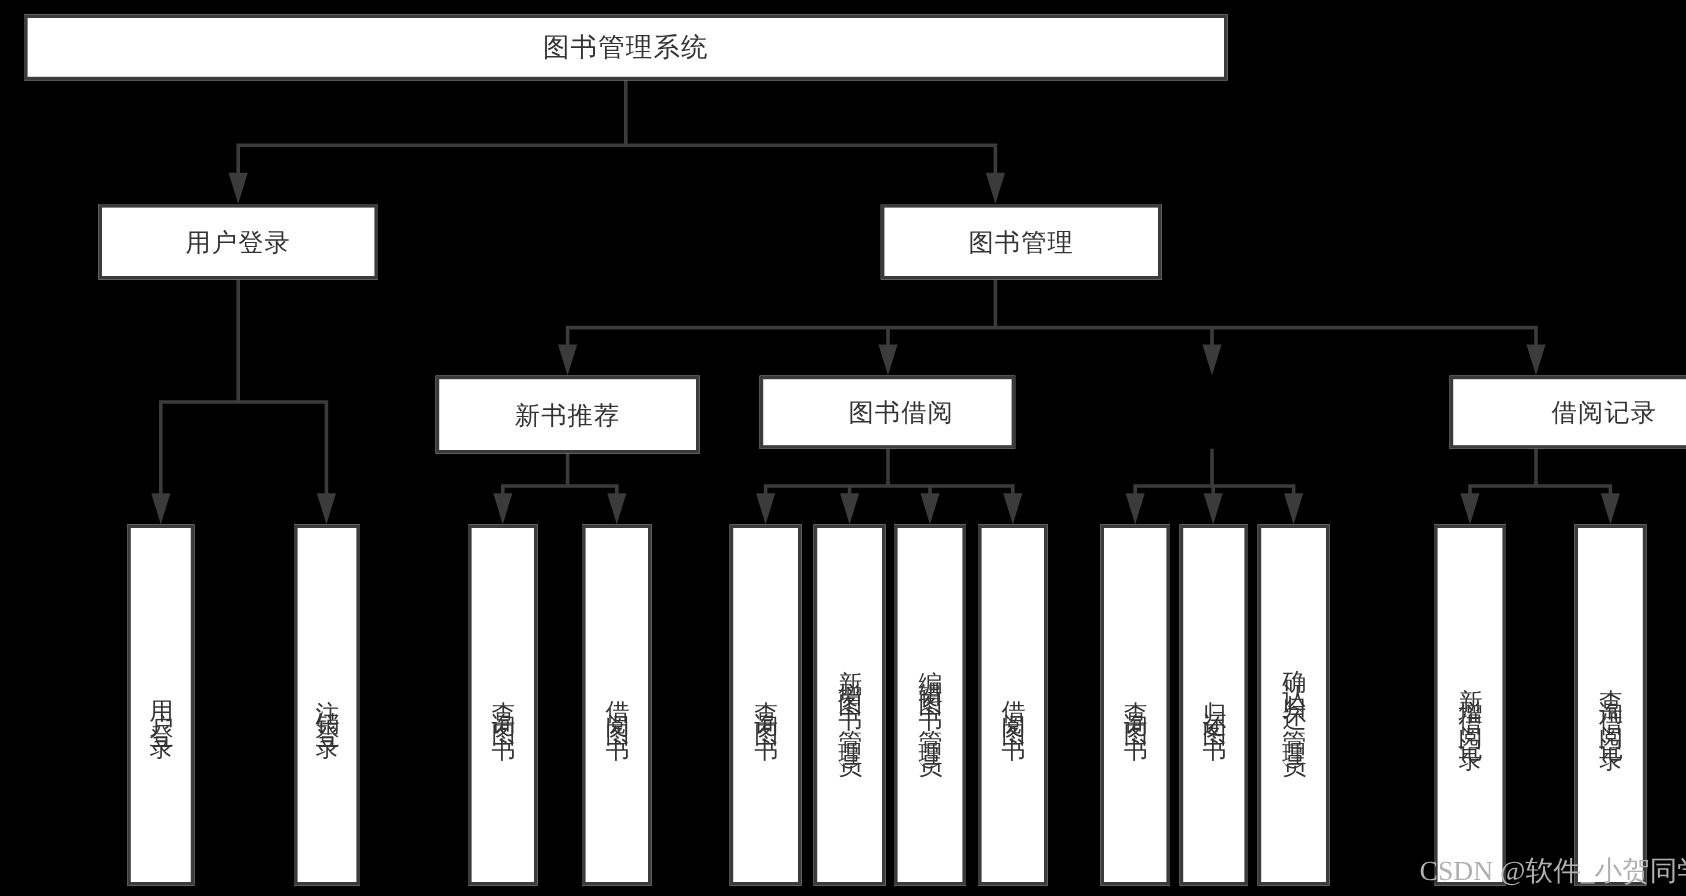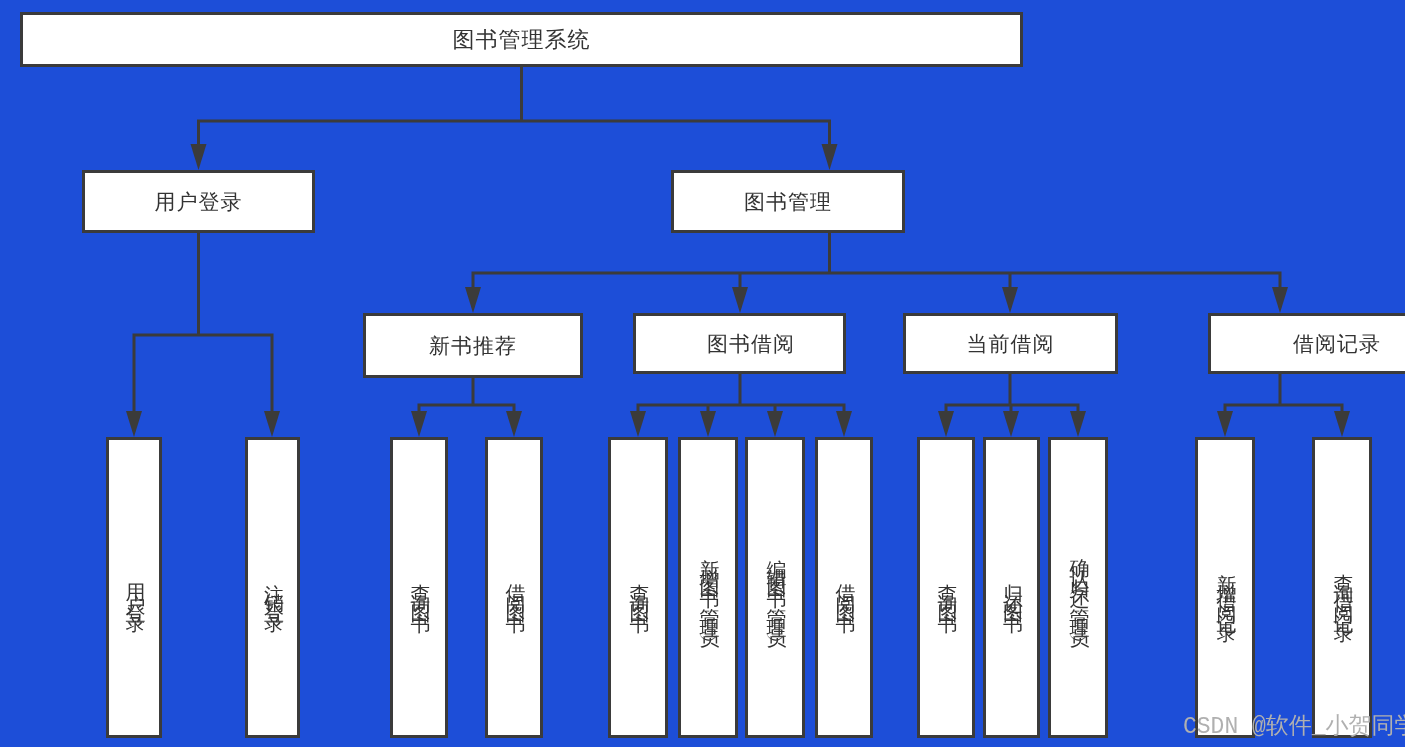--- a/index.html
+++ b/index.html
@@ -1,20 +1,20 @@
 <!DOCTYPE html>
 <html><head>
 <meta charset="utf-8">
 <style>
   html,body{margin:0;padding:0;background:#fff;}
   #canvas{
     position:relative;
     width:1405px;height:747px;
-    background:#1d4ed8;
-    font-family:Liberation Mono, monospace;
+    background:#000000;
+    font-family:Liberation Serif, serif;
     color:#333;
     overflow:hidden;
   }
   .box{
     position:absolute;
     border:3px solid #3b3b3b;
     background:#fff;
     display:flex;
     align-items:center;
     justify-content:center;
@@ -120,32 +120,29 @@
     <polygon points="1342,437 1334,411 1350,411"></polygon>
   </svg>
 
   <div class="box hbox root" style="left:20px;top:12px;width:1003px;height:55px;">
     <span>图书管理系统</span>
   </div>
 
   <div class="box hbox" style="left:82px;top:170px;width:233px;height:63px;">
     <span>用户登录</span>
   </div>
-  <div class="box hbox" style="left:671px;top:170px;width:234px;height:63px;">
+  <div class="box hbox" style="left:734px;top:170px;width:234px;height:63px;">
     <span>图书管理</span>
   </div>
 
   <div class="box hbox" style="left:363px;top:313px;width:220px;height:65px;">
     <span>新书推荐</span>
   </div>
   <div class="box hbox" style="left:633px;top:313px;width:213px;height:61px;padding-left:23px;">
     <span>图书借阅</span>
-  </div>
-  <div class="box hbox" style="left:903px;top:313px;width:215px;height:61px;">
-    <span>当前借阅</span>
   </div>
   <div class="box hbox" style="left:1208px;top:313px;width:258px;height:61px;">
     <span>借阅记录</span>
   </div>
 
   <div class="box vbox" style="left:106px;width:56px;">
     <span class="vtext">用户登录</span>
   </div>
   <div class="box vbox" style="left:245px;width:55px;">
     <span class="vtext">注销登录</span>

